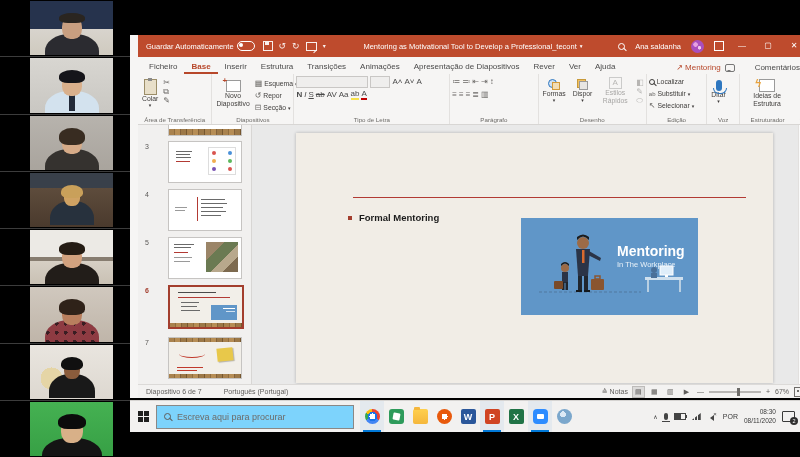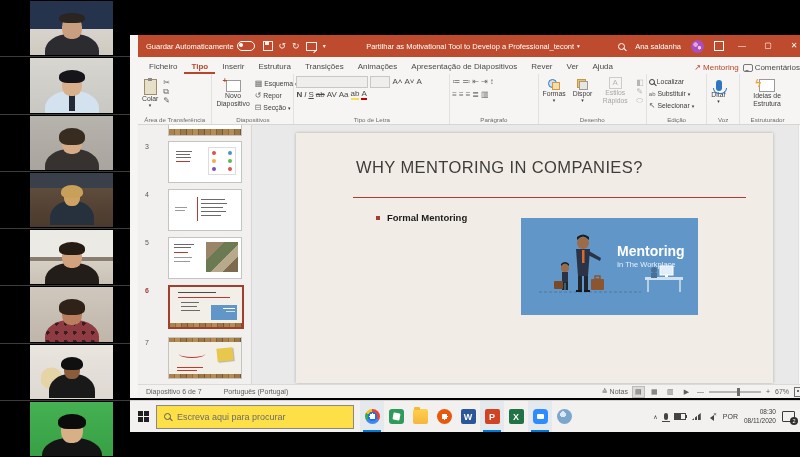--- a/index.html
+++ b/index.html
@@ -46,21 +46,21 @@
   .avatar{width:13px;height:13px;border-radius:50%;background:radial-gradient(circle at 35% 35%,#e6a1e0 2px,transparent 2.5px),radial-gradient(circle at 65% 60%,#f0c7ec 1.5px,transparent 2px),#a94ebd;}
   .wbtn{width:16px;text-align:center;font-size:8px;line-height:22px;}
   .ribopt{width:8px;height:8px;border:1px solid #fff;display:inline-block;}
 
   
   .tabs{height:17px;display:flex;align-items:flex-end;background:#f6f5f4;font-size:8px;color:#4a4a4a;padding-left:4px;flex:0 0 auto;}
   .tab{padding:0 7px 3px;cursor:default;white-space:nowrap;}
   .tab.sel{color:#b7472a;border-bottom:2px solid #b7472a;padding-bottom:1px;font-weight:bold;}
   .tabs-right{margin-left:auto;display:flex;align-items:center;gap:4px;padding:0 8px 2px 0;font-size:8px;}
   .share{color:#b7472a;display:flex;gap:2px;align-items:center;}
-  .cmnt{color:#4a4a4a;display:flex;gap:2px;align-items:center;}
+  .cmnt{color:#4a4a4a;display:flex;gap:20px;align-items:center;}
   .bubble{width:8px;height:6px;border:1px solid #777;border-radius:2px;position:relative;}
   .bubble::after{content:"";position:absolute;left:1px;bottom:-3px;border:2px solid transparent;border-top-color:#777;}
 
   
   .ribbon{height:50px;display:flex;background:#f6f5f4;border-bottom:1px solid #d8d6d4;flex:0 0 auto;}
   .grp{position:relative;border-right:1px solid #e3e1df;padding:2px 2px 10px;display:flex;gap:3px;}
   .glabel{position:absolute;bottom:1px;left:0;right:0;text-align:center;font-size:6.2px;color:#6d6b68;white-space:nowrap;overflow:hidden;}
   .bigbtn{display:flex;flex-direction:column;align-items:center;justify-content:flex-start;font-size:6.8px;color:#3f3d3b;text-align:center;line-height:1.15;padding:1px 2px;}
   .col{display:flex;flex-direction:column;justify-content:flex-start;gap:1px;}
   .srow{display:flex;align-items:center;gap:2px;font-size:6.8px;color:#3f3d3b;height:11px;white-space:nowrap;}
@@ -98,21 +98,21 @@
   .tbox.sel{border:2px solid #a33e2e;}
   .wood{background:repeating-linear-gradient(93deg,#a9824e 0 5px,#8f6c3e 5px 6px,#b68d55 6px 11px,#83613a 11px 12px,#9c7847 12px 17px,#76572f 17px 18px);}
   .line{position:absolute;background:#6a6a6a;height:1px;}
   .redline{position:absolute;background:#b23a34;height:1px;}
 
   
   .sarea{flex:1;background:#e9e9e9;position:relative;overflow:hidden;}
   .slide{position:absolute;left:44px;top:8px;width:477px;height:250px;background:#f1ede6;box-shadow:0 0 3px rgba(0,0,0,.25);}
   .stitle{position:absolute;left:60px;top:25px;font-size:16.5px;color:#3f3d3b;letter-spacing:.4px;white-space:nowrap;}
   .shr{position:absolute;left:57px;top:64px;width:393px;height:1px;background:#b23a34;}
-  .sbullets{position:absolute;left:80px;top:72px;}
+  .sbullets{position:absolute;left:52px;top:72px;}
   .sbul{display:flex;align-items:center;gap:7px;height:25px;font-size:9.5px;color:#1c1c1c;font-weight:bold;}
   .sbul .mark{width:4px;height:4px;background:#a33e2e;flex:0 0 auto;}
   .sgraphic{position:absolute;left:225px;top:85px;width:177px;height:97px;}
   .vscroll{position:absolute;right:0;top:0;bottom:0;width:9px;background:#fafafa;border-left:1px solid #e2e0de;}
   .vthumb{position:absolute;left:1px;right:1px;top:56%;height:26%;background:#dddbd9;border-radius:3px;}
   .varrows{position:absolute;left:0;right:0;bottom:1px;text-align:center;font-size:5px;color:#8a8886;line-height:1.25;}
 
   
   .sbar{height:13px;background:#f3f2f1;border-top:1px solid #dcdad8;display:flex;align-items:center;font-size:7px;color:#5f5d5b;padding:0 4px;flex:0 0 auto;}
   .sbar .lft{margin-right:18px;margin-left:4px;white-space:nowrap;}
@@ -122,21 +122,21 @@
   .ztrack{width:52px;height:2px;background:#b8b6b4;position:relative;}
   .zthumb{position:absolute;left:55%;top:-3px;width:3px;height:8px;background:#6d6b68;}
   .fitic{width:8px;height:8px;border:1px solid #6d6b68;position:relative;}
   .fitic::after{content:"";position:absolute;left:2px;top:2px;width:2px;height:2px;background:#6d6b68;}
 
   
   .taskbar{position:absolute;left:130px;top:400px;width:670px;height:31px;background:#f2f1f0;border-top:1px solid #d5d3d1;display:flex;align-items:center;}
   .startbtn{width:26px;height:31px;display:flex;align-items:center;justify-content:center;}
   .winlogo{width:11px;height:11px;display:grid;grid-template-columns:1fr 1fr;grid-template-rows:1fr 1fr;gap:1px;}
   .winlogo span{background:#1f1f1f;}
-  .searchbox{width:182px;height:22px;background:#fde047;border:1px solid #8a8886;display:flex;align-items:center;gap:6px;padding:0 7px;color:#5f5d5b;}
+  .searchbox{width:182px;height:22px;background:#7dd3fc;border:1px solid #8a8886;display:flex;align-items:center;gap:6px;padding:0 7px;color:#5f5d5b;}
   .searchbox .ph{font-size:9px;color:#6d6b68;white-space:nowrap;}
   .tapps{display:flex;align-items:center;margin-left:6px;}
   .tapp{width:24px;height:31px;display:flex;align-items:center;justify-content:center;position:relative;}
   .tapp.run{background:#e4e9ee;}
   .tapp.run::after{content:"";position:absolute;left:3px;right:3px;bottom:0;height:2px;background:#0078d7;}
   .appic{width:15px;height:15px;border-radius:3px;display:flex;align-items:center;justify-content:center;font-size:9px;font-weight:bold;color:#fff;}
   .ic-chrome{border-radius:50%;background:radial-gradient(circle at 50% 50%,#fff 0 3px,#1a73e8 3px 4.5px,transparent 4.5px),conic-gradient(#ea4335 0 120deg,#4285f4 120deg 240deg,#34a853 240deg 300deg,#fbbc05 300deg 360deg);}
   .ic-green{background:#2e9b5b;}
   .ic-green::after{content:"";width:7px;height:7px;background:#fff;border-radius:1px;transform:rotate(10deg);}
   .ic-folder{background:linear-gradient(180deg,#ffd04e,#f5b73c);border-radius:2px;position:relative;}
@@ -263,37 +263,37 @@
         <span class="toggle"></span>
       </div>
       <div class="qat">
         <span class="saveic"></span>
         <span class="qicon">↺</span>
         <span class="qicon">↻</span>
         <span class="presic"></span>
         <span class="qicon" style="font-size:6px">▾</span>
       </div>
       <div class="ttitle">
-        <span>Partilhar as Motivational Tool to Develop a Professional_tecont</span>
+        <span>Mentoring as Motivational Tool to Develop a Professional_tecont</span>
         <span style="font-size:5.5px">▾</span>
       </div>
       <div class="tbar-right">
         <span class="mag"></span>
         <span>Ana saldanha</span>
         <span class="avatar"></span>
         <span class="ribopt"></span>
         <span class="wbtn">—</span>
         <span class="wbtn">▢</span>
         <span class="wbtn">✕</span>
       </div>
     </div>
 
     <div class="tabs">
       <span class="tab">Ficheiro</span>
-      <span class="tab sel">Tipo</span>
+      <span class="tab sel">Base</span>
       <span class="tab">Inserir</span>
       <span class="tab">Estrutura</span>
       <span class="tab">Transições</span>
       <span class="tab">Animações</span>
       <span class="tab">Apresentação de Diapositivos</span>
       <span class="tab">Rever</span>
       <span class="tab">Ver</span>
       <span class="tab">Ajuda</span>
       <div class="tabs-right">
         <span class="share">
@@ -518,21 +518,20 @@
             <div style="position:absolute;right:8px;top:10px;width:16px;height:13px;background:#e8c84a;transform:rotate(-6deg);box-shadow:1px 1px 1px rgba(0,0,0,.25)"></div>
             <div class="redline" style="left:8px;bottom:10px;width:26px;background:#c0392b"></div>
             <div class="redline" style="left:8px;bottom:7px;width:20px;background:#c0392b"></div>
             <div class="wood" style="position:absolute;left:0;right:0;bottom:0;height:4px"></div>
           </div>
         </div>
       </div>
 
       <div class="sarea">
         <div class="slide">
-          <div class="stitle">WHY MENTORING IN COMPANIES?</div>
           <div class="shr"></div>
           <div class="sbullets">
             <div class="sbul">
                 <span class="mark"></span>
                 <span>Formal Mentoring</span>
               </div>
           </div>
           <svg class="sgraphic" viewBox="0 0 177 97">
             <rect x="0" y="0" width="177" height="97" fill="#6096c8"></rect>
             <line x1="18" y1="74" x2="120" y2="74" stroke="#50789f" stroke-width="1" stroke-dasharray="3 2"></line>

